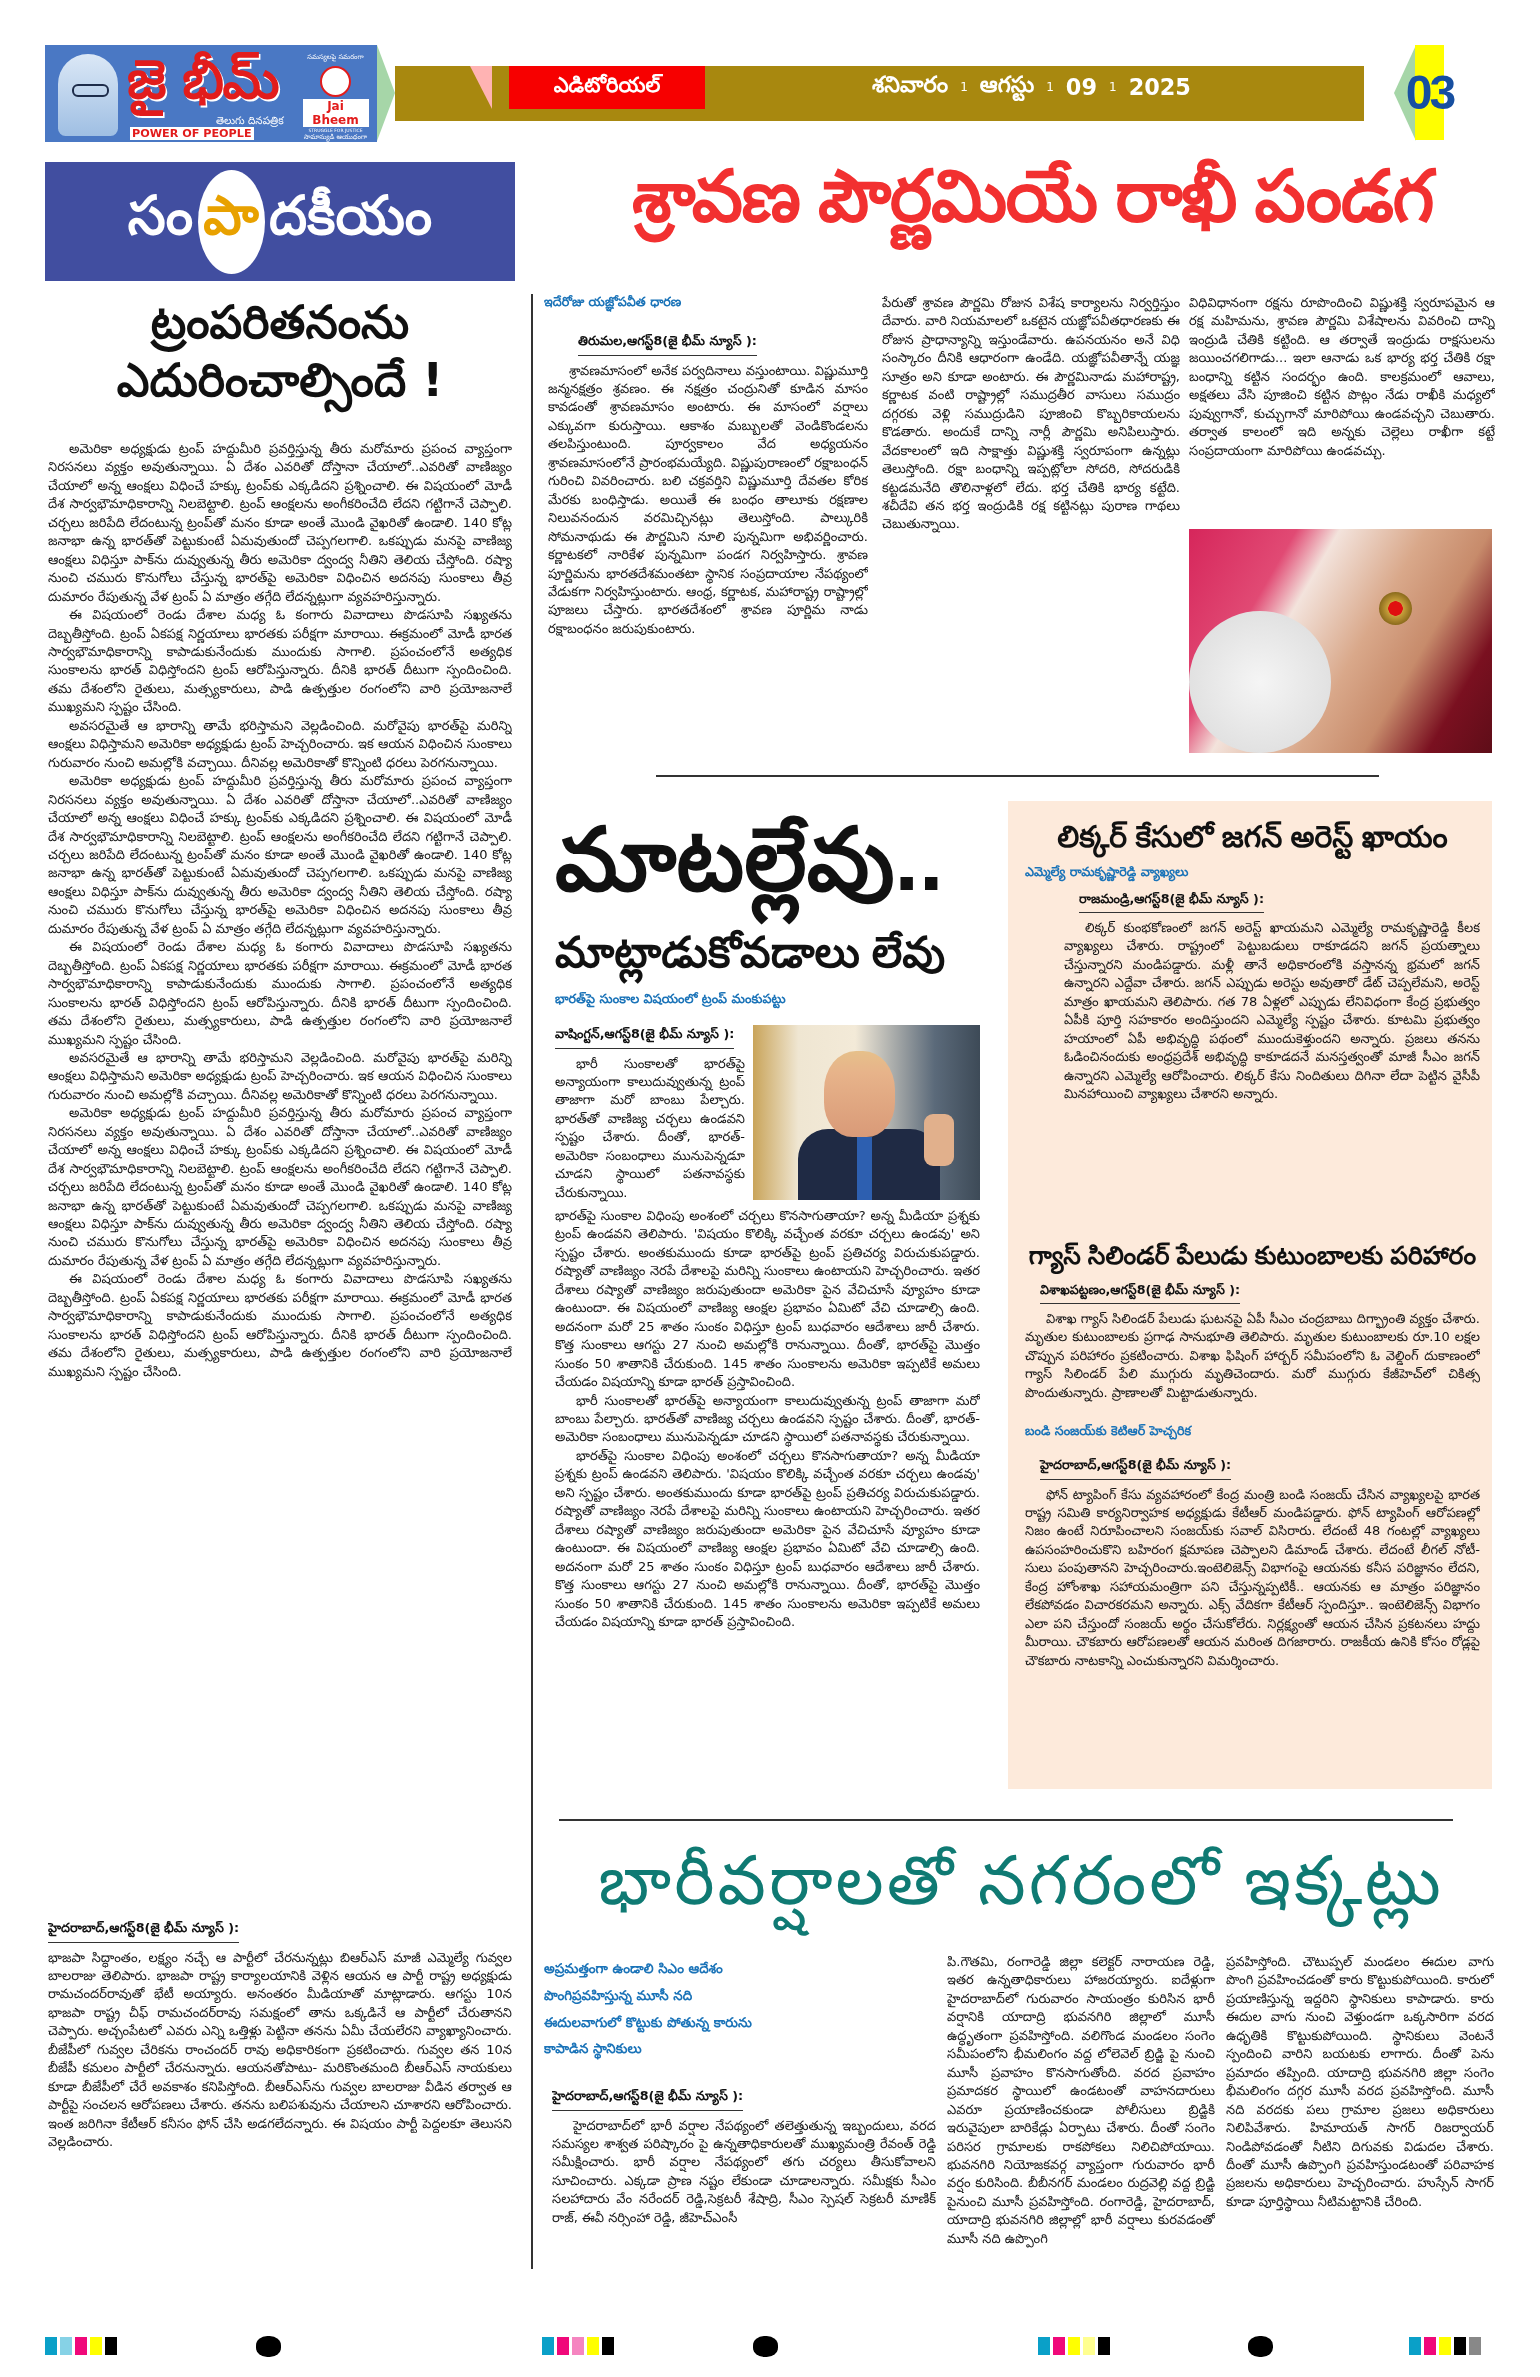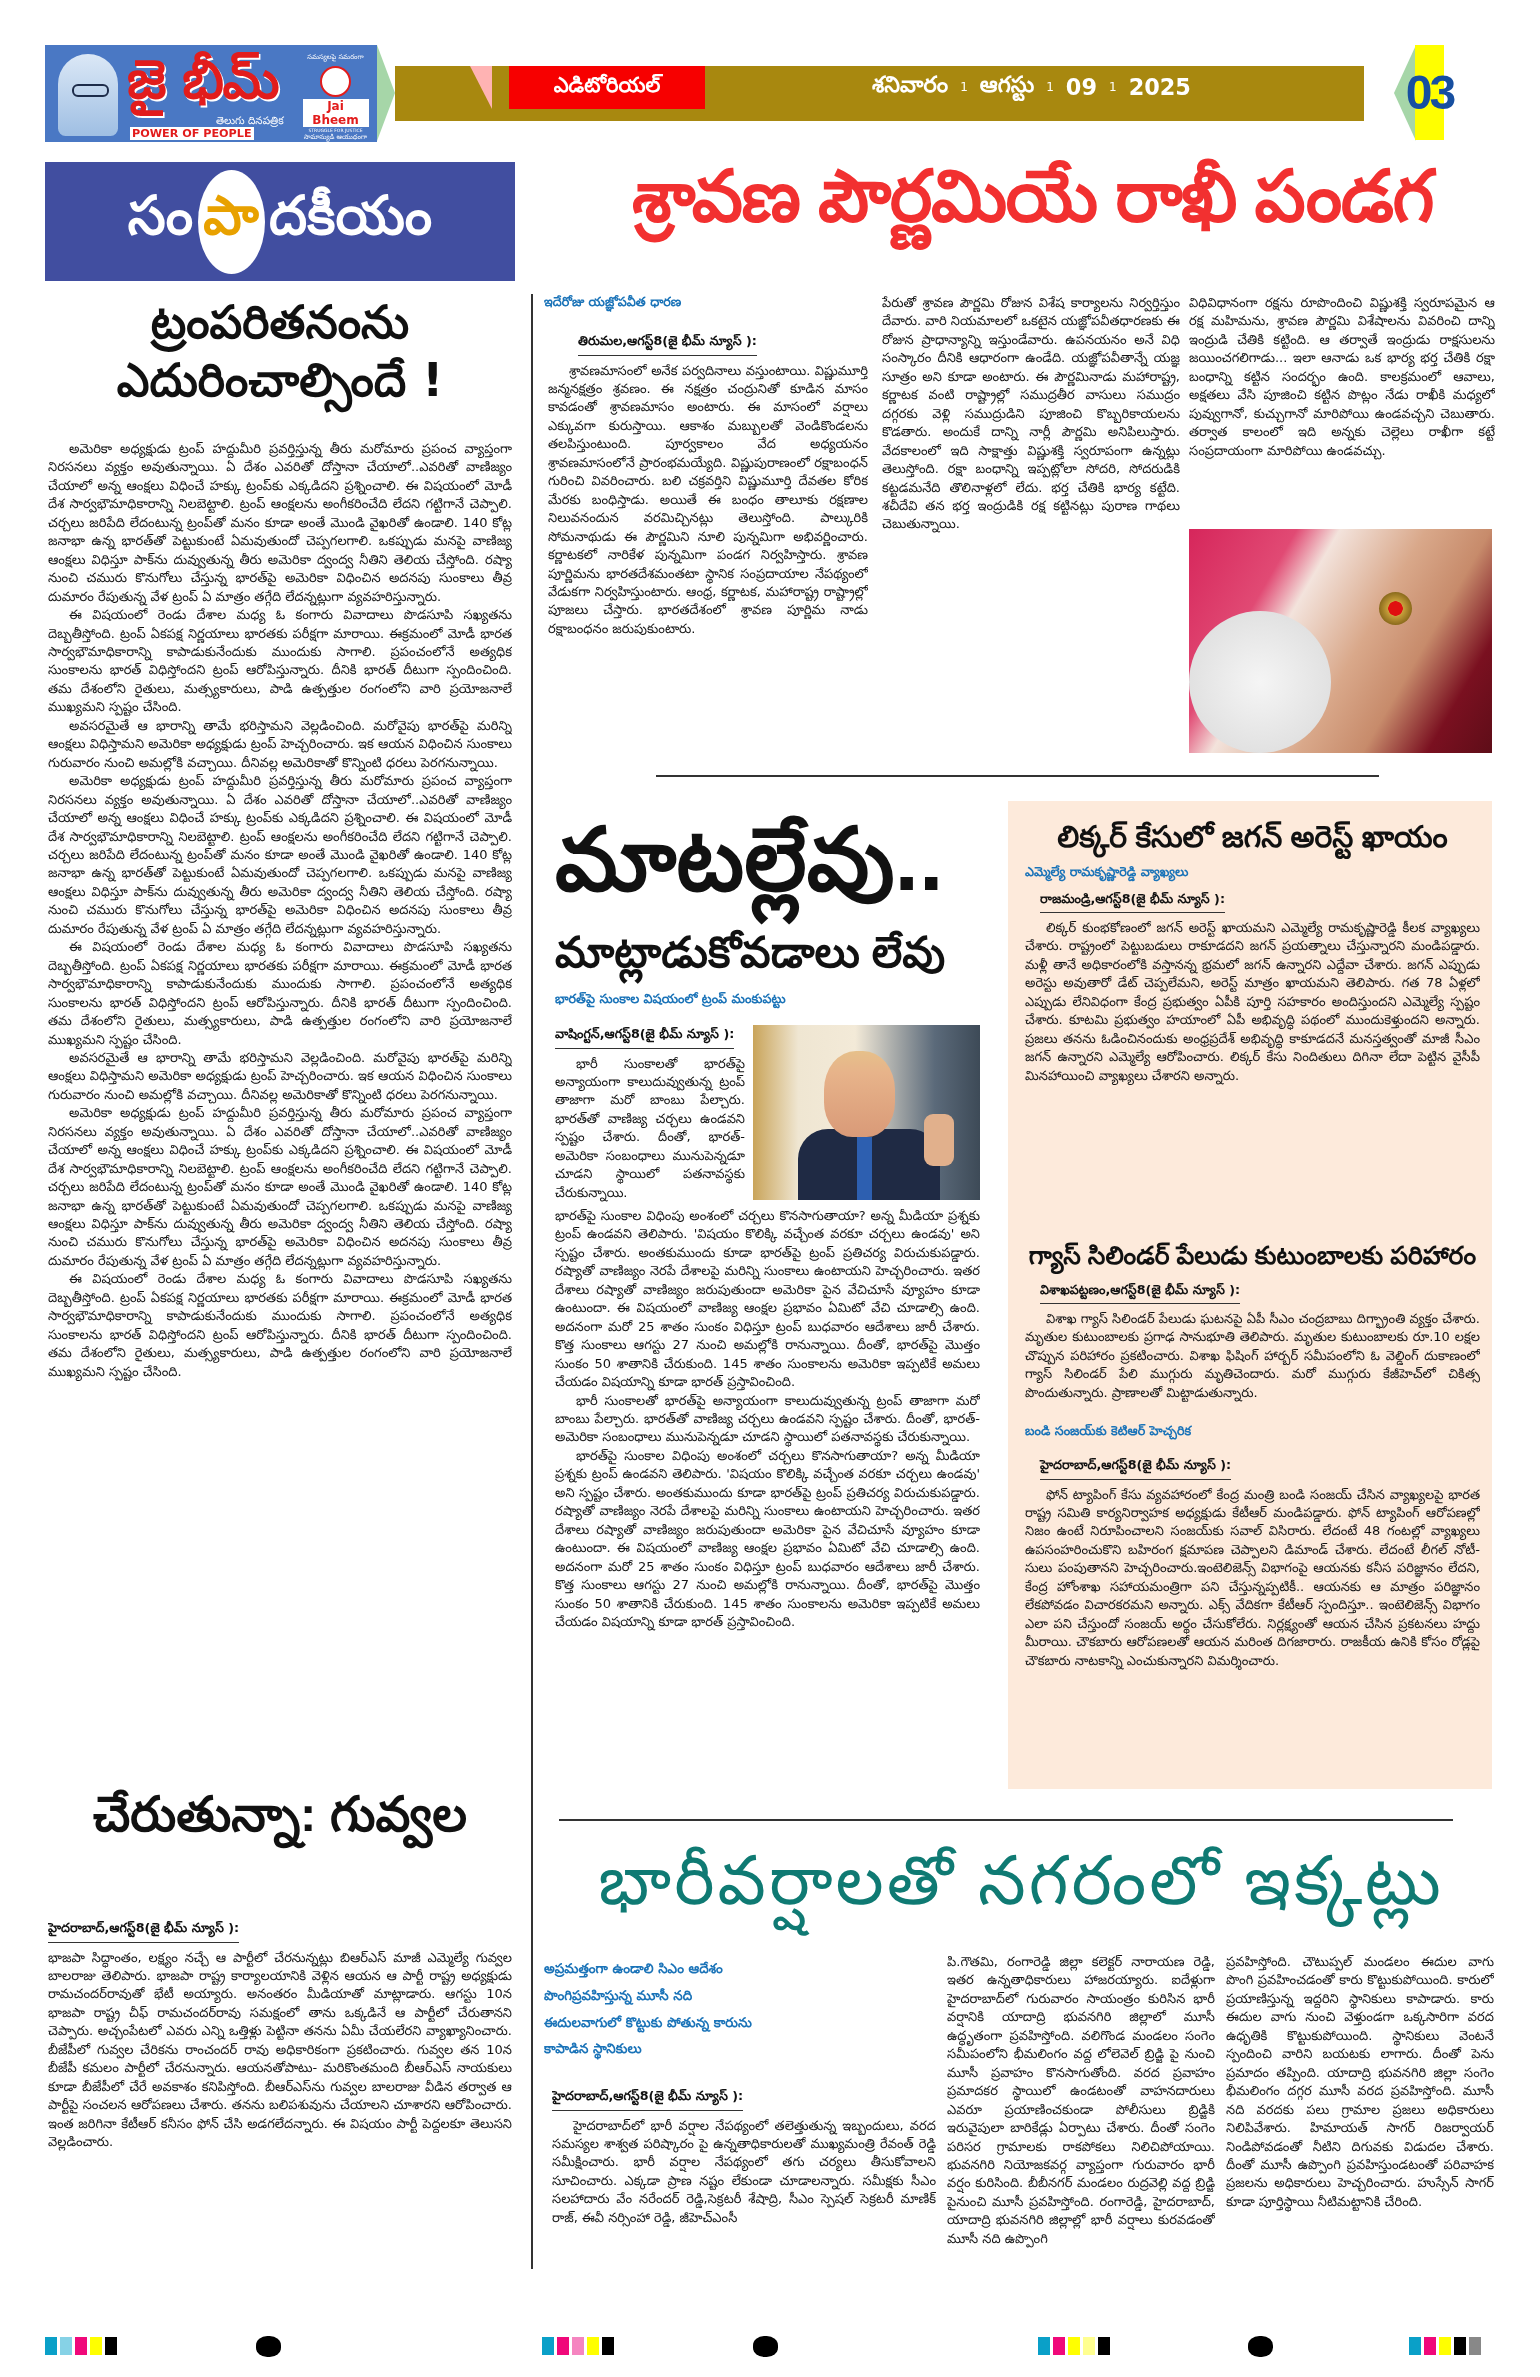--- a/index.html
+++ b/index.html
@@ -93,21 +93,20 @@
   <p>ఈ విషయంలో రెండు దేశాల మధ్య ఓ కంగారు వివాదాలు పొడసూపి సఖ్యతను దెబ్బతీస్తోంది. ట్రంప్ ఏకపక్ష నిర్ణయాలు భారతకు పరీక్షగా మారాయి. ఈక్రమంలో మోడీ భారత సార్వభౌమాధికారాన్ని కాపాడుకునేందుకు ముందుకు సాగాలి. ప్రపంచంలోనే అత్యధిక సుంకాలను భారత్ విధిస్తోందని ట్రంప్ ఆరోపిస్తున్నారు. దీనికి భారత్ దీటుగా స్పందించింది. తమ దేశంలోని రైతులు, మత్స్యకారులు, పాడి ఉత్పత్తుల రంగంలోని వారి ప్రయోజనాలే ముఖ్యమని స్పష్టం చేసింది.</p>
   <p>అవసరమైతే ఆ భారాన్ని తామే భరిస్తామని వెల్లడించింది. మరోవైపు భారత్‌పై మరిన్ని ఆంక్షలు విధిస్తామని అమెరికా అధ్యక్షుడు ట్రంప్ హెచ్చరించారు. ఇక ఆయన విధించిన సుంకాలు గురువారం నుంచి అమల్లోకి వచ్చాయి. దీనివల్ల అమెరికాతో కొన్నింటి ధరలు పెరగనున్నాయి.</p>
   <p>అమెరికా అధ్యక్షుడు ట్రంప్ హద్దుమీరి ప్రవర్తిస్తున్న తీరు మరోమారు ప్రపంచ వ్యాప్తంగా నిరసనలు వ్యక్తం అవుతున్నాయి. ఏ దేశం ఎవరితో దోస్తానా చేయాలో..ఎవరితో వాణిజ్యం చేయాలో అన్న ఆంక్షలు విధించే హక్కు ట్రంప్‌కు ఎక్కడిదని ప్రశ్నించాలి. ఈ విషయంలో మోడీ దేశ సార్వభౌమాధికారాన్ని నిలబెట్టాలి. ట్రంప్ ఆంక్షలను అంగీకరించేది లేదని గట్టిగానే చెప్పాలి. చర్చలు జరిపేది లేదంటున్న ట్రంప్‌తో మనం కూడా అంతే మొండి వైఖరితో ఉండాలి. 140 కోట్ల జనాభా ఉన్న భారత్‌తో పెట్టుకుంటే ఏమవుతుందో చెప్పగలగాలి. ఒకప్పుడు మనపై వాణిజ్య ఆంక్షలు విధిస్తూ పాక్‌ను దువ్వుతున్న తీరు అమెరికా ద్వంద్వ నీతిని తెలియ చేస్తోంది. రష్యా నుంచి చమురు కొనుగోలు చేస్తున్న భారత్‌పై అమెరికా విధించిన అదనపు సుంకాలు తీవ్ర దుమారం రేపుతున్న వేళ ట్రంప్ ఏ మాత్రం తగ్గేది లేదన్నట్లుగా వ్యవహరిస్తున్నారు.</p>
   <p>ఈ విషయంలో రెండు దేశాల మధ్య ఓ కంగారు వివాదాలు పొడసూపి సఖ్యతను దెబ్బతీస్తోంది. ట్రంప్ ఏకపక్ష నిర్ణయాలు భారతకు పరీక్షగా మారాయి. ఈక్రమంలో మోడీ భారత సార్వభౌమాధికారాన్ని కాపాడుకునేందుకు ముందుకు సాగాలి. ప్రపంచంలోనే అత్యధిక సుంకాలను భారత్ విధిస్తోందని ట్రంప్ ఆరోపిస్తున్నారు. దీనికి భారత్ దీటుగా స్పందించింది. తమ దేశంలోని రైతులు, మత్స్యకారులు, పాడి ఉత్పత్తుల రంగంలోని వారి ప్రయోజనాలే ముఖ్యమని స్పష్టం చేసింది.</p>
   <p>అవసరమైతే ఆ భారాన్ని తామే భరిస్తామని వెల్లడించింది. మరోవైపు భారత్‌పై మరిన్ని ఆంక్షలు విధిస్తామని అమెరికా అధ్యక్షుడు ట్రంప్ హెచ్చరించారు. ఇక ఆయన విధించిన సుంకాలు గురువారం నుంచి అమల్లోకి వచ్చాయి. దీనివల్ల అమెరికాతో కొన్నింటి ధరలు పెరగనున్నాయి.</p>
   <p>అమెరికా అధ్యక్షుడు ట్రంప్ హద్దుమీరి ప్రవర్తిస్తున్న తీరు మరోమారు ప్రపంచ వ్యాప్తంగా నిరసనలు వ్యక్తం అవుతున్నాయి. ఏ దేశం ఎవరితో దోస్తానా చేయాలో..ఎవరితో వాణిజ్యం చేయాలో అన్న ఆంక్షలు విధించే హక్కు ట్రంప్‌కు ఎక్కడిదని ప్రశ్నించాలి. ఈ విషయంలో మోడీ దేశ సార్వభౌమాధికారాన్ని నిలబెట్టాలి. ట్రంప్ ఆంక్షలను అంగీకరించేది లేదని గట్టిగానే చెప్పాలి. చర్చలు జరిపేది లేదంటున్న ట్రంప్‌తో మనం కూడా అంతే మొండి వైఖరితో ఉండాలి. 140 కోట్ల జనాభా ఉన్న భారత్‌తో పెట్టుకుంటే ఏమవుతుందో చెప్పగలగాలి. ఒకప్పుడు మనపై వాణిజ్య ఆంక్షలు విధిస్తూ పాక్‌ను దువ్వుతున్న తీరు అమెరికా ద్వంద్వ నీతిని తెలియ చేస్తోంది. రష్యా నుంచి చమురు కొనుగోలు చేస్తున్న భారత్‌పై అమెరికా విధించిన అదనపు సుంకాలు తీవ్ర దుమారం రేపుతున్న వేళ ట్రంప్ ఏ మాత్రం తగ్గేది లేదన్నట్లుగా వ్యవహరిస్తున్నారు.</p>
   <p>ఈ విషయంలో రెండు దేశాల మధ్య ఓ కంగారు వివాదాలు పొడసూపి సఖ్యతను దెబ్బతీస్తోంది. ట్రంప్ ఏకపక్ష నిర్ణయాలు భారతకు పరీక్షగా మారాయి. ఈక్రమంలో మోడీ భారత సార్వభౌమాధికారాన్ని కాపాడుకునేందుకు ముందుకు సాగాలి. ప్రపంచంలోనే అత్యధిక సుంకాలను భారత్ విధిస్తోందని ట్రంప్ ఆరోపిస్తున్నారు. దీనికి భారత్ దీటుగా స్పందించింది. తమ దేశంలోని రైతులు, మత్స్యకారులు, పాడి ఉత్పత్తుల రంగంలోని వారి ప్రయోజనాలే ముఖ్యమని స్పష్టం చేసింది.</p>
 </div>
 
 <div class="abs bigblack" style="left:45px;top:1785px;width:470px;text-align:center;font-size:49px;line-height:1.2;">
-  <div>చేరుతున్నా: గువ్వల</div>
 </div>
 <div class="abs body" style="left:48px;top:1919px;width:464px;height:343px;overflow:hidden;">
   <div class="dateline">హైదరాబాద్,ఆగస్ట్8(జై భీమ్ న్యూస్ ):</div>
   <p style="text-indent:0;">భాజపా సిద్ధాంతం, లక్ష్యం నచ్చే ఆ పార్టీలో చేరనున్నట్లు బిఆర్ఎస్ మాజీ ఎమ్మెల్యే గువ్వల బాలరాజు తెలిపారు. భాజపా రాష్ట్ర కార్యాలయానికి వెళ్లిన ఆయన ఆ పార్టీ రాష్ట్ర అధ్యక్షుడు రామచందర్‌రావుతో భేటీ అయ్యారు. అనంతరం మీడియాతో మాట్లాడారు. ఆగస్టు 10న భాజపా రాష్ట్ర చీఫ్ రామచందర్‌రావు సమక్షంలో తాను ఒక్కడినే ఆ పార్టీలో చేరుతానని చెప్పారు. అచ్చంపేటలో ఎవరు ఎన్ని ఒత్తిళ్లు పెట్టినా తనను ఏమీ చేయలేరని వ్యాఖ్యానించారు. బీజేపీలో గువ్వల చేరికను రాంచందర్ రావు అధికారికంగా ప్రకటించారు. గువ్వల తన 10న బీజేపీ కమలం పార్టీలో చేరనున్నారు. ఆయనతోపాటు- మరికొంతమంది బీఆర్ఎస్ నాయకులు కూడా బీజేపీలో చేరే అవకాశం కనిపిస్తోంది. బీఆర్ఎస్‌ను గువ్వల బాలరాజు వీడిన తర్వాత ఆ పార్టీపై సంచలన ఆరోపణలు చేశారు. తనను బలిపశువును చేయాలని చూశారని ఆరోపించారు. ఇంత జరిగినా కేటీఆర్ కనీసం ఫోన్ చేసి అడగలేదన్నారు. ఈ విషయం పార్టీ పెద్దలకూ తెలుసని వెల్లడించారు.</p>
 </div>
 
 <div class="abs vrule" style="left:531px;top:294px;height:1975px;"></div>
 
 <div class="abs mainhead">శ్రావణ పౌర్ణమియే రాఖీ పండగ</div>
 
@@ -145,21 +144,21 @@
 <div class="abs body" style="left:555px;top:1207px;width:425px;height:589px;overflow:hidden;">
   <p style="text-indent:0;">భారత్‌పై సుంకాల విధింపు అంశంలో చర్చలు కొనసాగుతాయా? అన్న మీడియా ప్రశ్నకు ట్రంప్ ఉండవని తెలిపారు. 'విషయం కొలిక్కి వచ్చేంత వరకూ చర్చలు ఉండవు' అని స్పష్టం చేశారు. అంతకుముందు కూడా భారత్‌పై ట్రంప్ ప్రతిచర్య విరుచుకుపడ్డారు. రష్యాతో వాణిజ్యం నెరపే దేశాలపై మరిన్ని సుంకాలు ఉంటాయని హెచ్చరించారు. ఇతర దేశాలు రష్యాతో వాణిజ్యం జరుపుతుందా అమెరికా పైన వేచిచూసే వ్యూహం కూడా ఉంటుందా. ఈ విషయంలో వాణిజ్య ఆంక్షల ప్రభావం ఏమిటో వేచి చూడాల్సి ఉంది. అదనంగా మరో 25 శాతం సుంకం విధిస్తూ ట్రంప్ బుధవారం ఆదేశాలు జారీ చేశారు. కొత్త సుంకాలు ఆగస్టు 27 నుంచి అమల్లోకి రానున్నాయి. దీంతో, భారత్‌పై మొత్తం సుంకం 50 శాతానికి చేరుకుంది. 145 శాతం సుంకాలను అమెరికా ఇప్పటికే అమలు చేయడం విషయాన్ని కూడా భారత్ ప్రస్తావించింది.</p>
   <p>భారీ సుంకాలతో భారత్‌పై అన్యాయంగా కాలుదువ్వుతున్న ట్రంప్ తాజాగా మరో బాంబు పేల్చారు. భారత్‌తో వాణిజ్య చర్చలు ఉండవని స్పష్టం చేశారు. దీంతో, భారత్- అమెరికా సంబంధాలు మునుపెన్నడూ చూడని స్థాయిలో పతనావస్థకు చేరుకున్నాయి.</p>
   <p>భారత్‌పై సుంకాల విధింపు అంశంలో చర్చలు కొనసాగుతాయా? అన్న మీడియా ప్రశ్నకు ట్రంప్ ఉండవని తెలిపారు. 'విషయం కొలిక్కి వచ్చేంత వరకూ చర్చలు ఉండవు' అని స్పష్టం చేశారు. అంతకుముందు కూడా భారత్‌పై ట్రంప్ ప్రతిచర్య విరుచుకుపడ్డారు. రష్యాతో వాణిజ్యం నెరపే దేశాలపై మరిన్ని సుంకాలు ఉంటాయని హెచ్చరించారు. ఇతర దేశాలు రష్యాతో వాణిజ్యం జరుపుతుందా అమెరికా పైన వేచిచూసే వ్యూహం కూడా ఉంటుందా. ఈ విషయంలో వాణిజ్య ఆంక్షల ప్రభావం ఏమిటో వేచి చూడాల్సి ఉంది. అదనంగా మరో 25 శాతం సుంకం విధిస్తూ ట్రంప్ బుధవారం ఆదేశాలు జారీ చేశారు. కొత్త సుంకాలు ఆగస్టు 27 నుంచి అమల్లోకి రానున్నాయి. దీంతో, భారత్‌పై మొత్తం సుంకం 50 శాతానికి చేరుకుంది. 145 శాతం సుంకాలను అమెరికా ఇప్పటికే అమలు చేయడం విషయాన్ని కూడా భారత్ ప్రస్తావించింది.</p>
 </div>
 
 <div class="abs peach"></div>
 <div class="abs" style="left:1025px;top:820px;width:455px;">
   <div class="peach-title">లిక్కర్ కేసులో జగన్ అరెస్ట్ ఖాయం</div>
   <div class="subhead-blue" style="font-size:12.7px;margin-top:3px;">ఎమ్మెల్యే రామకృష్ణారెడ్డి వ్యాఖ్యలు</div>
-  <div class="body" style="margin-top:7.5px;height:306px;overflow:hidden;">
+  <div class="body" style="margin-top:7.5px;height:306px;overflow:hidden;margin-left:39px;">
     <div class="dateline" style="margin-left:15px;">రాజమండ్రి,ఆగస్ట్8(జై భీమ్ న్యూస్ ):</div>
     <p>లిక్కర్ కుంభకోణంలో జగన్ అరెస్ట్ ఖాయమని ఎమ్మెల్యే రామకృష్ణారెడ్డి కీలక వ్యాఖ్యలు చేశారు. రాష్ట్రంలో పెట్టుబడులు రాకూడదని జగన్ ప్రయత్నాలు చేస్తున్నారని మండిపడ్డారు. మళ్లీ తానే అధికారంలోకి వస్తానన్న భ్రమలో జగన్ ఉన్నారని ఎద్దేవా చేశారు. జగన్ ఎప్పుడు అరెస్టు అవుతారో డేట్ చెప్పలేమని, అరెస్ట్ మాత్రం ఖాయమని తెలిపారు. గత 78 ఏళ్లలో ఎప్పుడు లేనివిధంగా కేంద్ర ప్రభుత్వం ఏపీకి పూర్తి సహకారం అందిస్తుందని ఎమ్మెల్యే స్పష్టం చేశారు. కూటమి ప్రభుత్వం హయాంలో ఏపీ అభివృద్ధి పథంలో ముందుకెళ్తుందని అన్నారు. ప్రజలు తనను ఓడించినందుకు అంధ్రప్రదేశ్ అభివృద్ధి కాకూడదనే మనస్తత్వంతో మాజీ సీఎం జగన్ ఉన్నారని ఎమ్మెల్యే ఆరోపించారు. లిక్కర్ కేసు నిందితులు దిగినా లేదా పెట్టిన వైసీపీ మినహాయించి వ్యాఖ్యలు చేశారని అన్నారు.</p>
   </div>
 </div>
 <div class="abs" style="left:1025px;top:1241px;width:455px;">
   <div class="peach-title" style="font-size:25px;">గ్యాస్ సిలిండర్ పేలుడు కుటుంబాలకు పరిహారం</div>
   <div class="body" style="margin-top:4.5px;height:164px;overflow:hidden;">
     <div class="dateline" style="margin-left:15px;">విశాఖపట్టణం,ఆగస్ట్8(జై భీమ్ న్యూస్ ):</div>
     <p>విశాఖ గ్యాస్ సిలిండర్ పేలుడు ఘటనపై ఏపీ సీఎం చంద్రబాబు దిగ్భ్రాంతి వ్యక్తం చేశారు. మృతుల కుటుంబాలకు ప్రగాఢ సానుభూతి తెలిపారు. మృతుల కుటుంబాలకు రూ.10 లక్షల చొప్పున పరిహారం ప్రకటించారు. విశాఖ ఫిషింగ్ హార్బర్ సమీపంలోని ఓ వెల్డింగ్ దుకాణంలో గ్యాస్ సిలిండర్ పేలి ముగ్గురు మృతిచెందారు. మరో ముగ్గురు కేజీహెచ్‌లో చికిత్స పొందుతున్నారు. ప్రాణాలతో మిట్టాడుతున్నారు.</p>
   </div>

